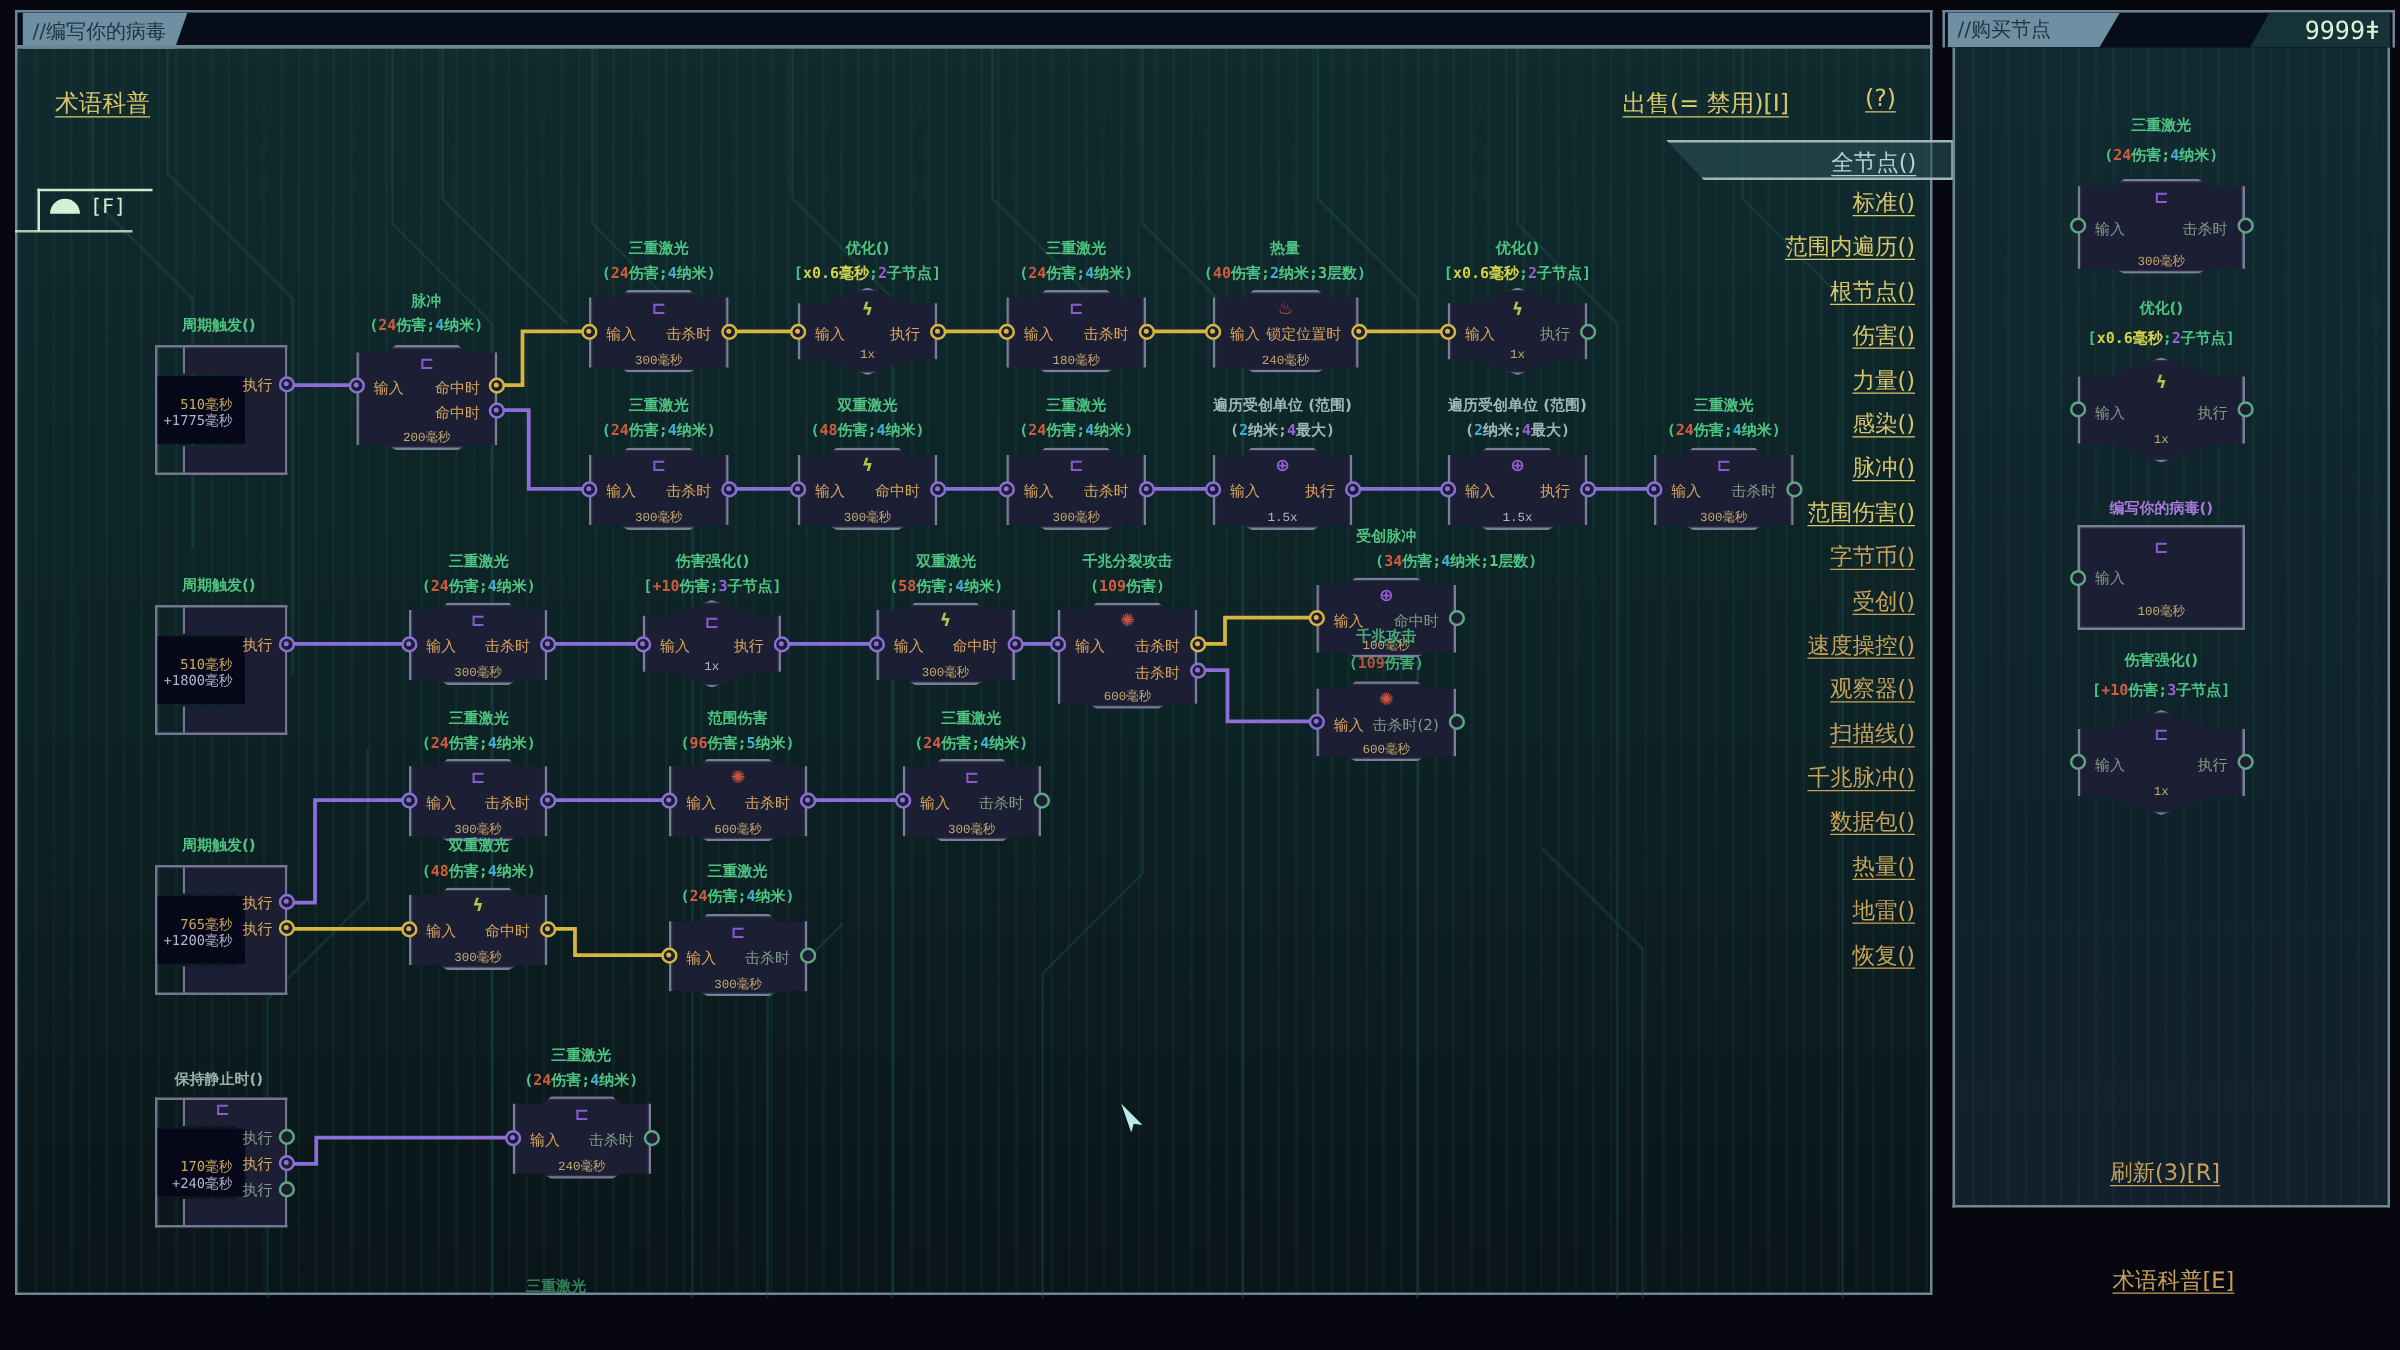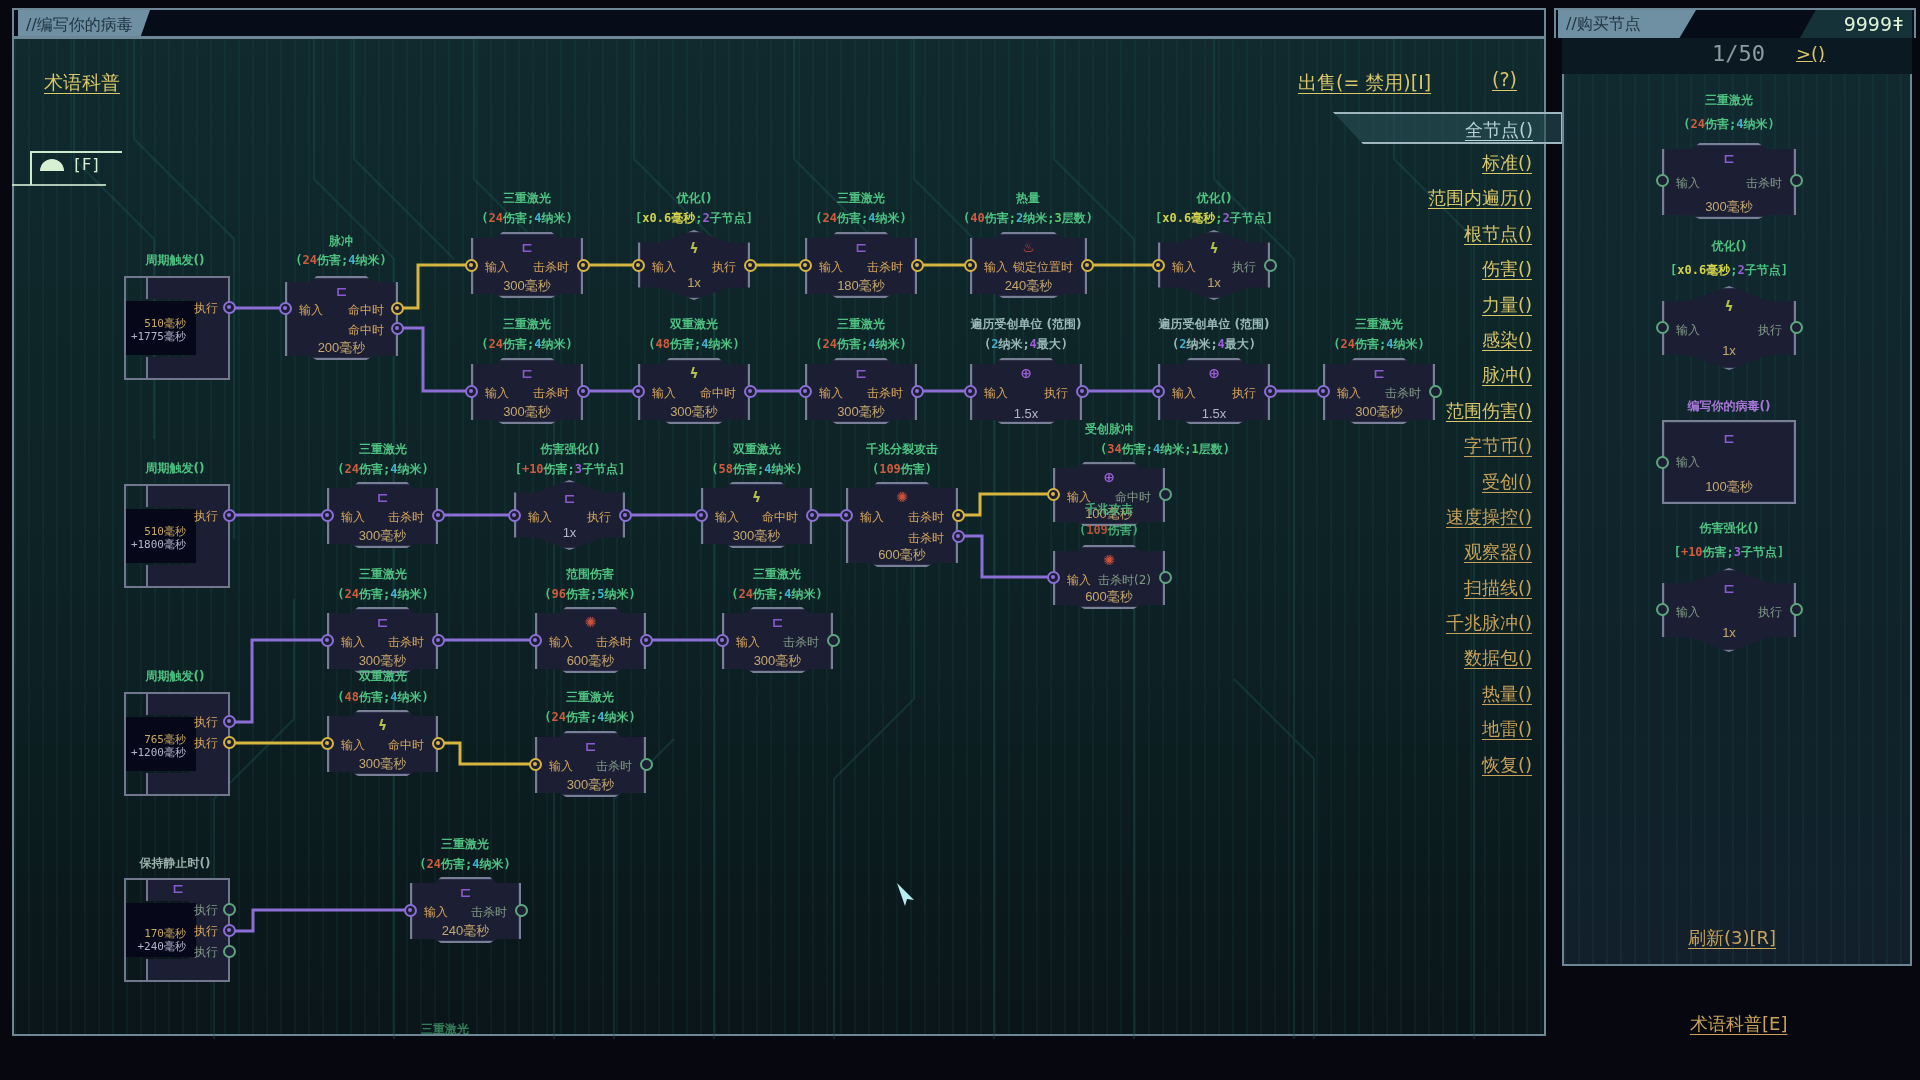--- a/index.html
+++ b/index.html
@@ -20,21 +20,21 @@
 #cat-all{position:absolute;left:1333px;top:112px;width:230px;height:32px;border:2px solid #9fb6c0;border-left:none;background:rgba(40,80,85,0.6);clip-path:polygon(0 0,100% 0,100% 100%,30px 100%);}
 #cat-all-label{position:absolute;right:28px;top:4px;color:#b8d2da;font-size:18px;text-decoration:underline;text-underline-offset:4px;}
 
 .title{position:absolute;color:#4ec281;font-size:12px;font-weight:bold;text-align:center;white-space:nowrap;transform:translateX(-50%);}
 .sub{position:absolute;color:#4ec281;font-size:12px;font-weight:bold;text-align:center;white-space:nowrap;transform:translateX(-50%);font-family:"DejaVu Sans Mono","Liberation Mono",monospace;}
 .n-dmg{color:#d05c3e}.n-nm{color:#3fb2d1}.n-pur{color:#9b5fd8}.n-yel{color:#d2d24a}.n-grn{color:#55cf6a}
 .node{position:absolute;background:#1c1e33;border:2px solid #7a7f98;box-shadow:0 0 0 1px #2c2f48 inset;}
 .node.laser{clip-path:polygon(0 6px,22% 6px,28% 0,72% 0,78% 6px,100% 6px,100% calc(100% - 4px),78% calc(100% - 4px),72% 100%,28% 100%,22% calc(100% - 4px),0 calc(100% - 4px));}
 .node.hex{clip-path:polygon(0 18%,20% 18%,50% 0,80% 18%,100% 18%,100% 82%,80% 82%,50% 100%,20% 82%,0 82%);}
 .node-icon{position:absolute;left:50%;top:5px;transform:translateX(-50%);font-size:14px;font-weight:bold;color:#8b5ad0;}
-.node-time{position:absolute;left:0;right:0;bottom:1px;text-align:center;color:#c4a870;font-size:13px;font-family:Liberation Sans, sans-serif;}
+.node-time{position:absolute;left:0;right:0;bottom:1px;text-align:center;color:#c4a870;font-size:10px;font-family:Liberation Mono, monospace;}
 .lbl-l{position:absolute;left:12px;color:#d6a65c;font-size:12px;}
 .lbl-r{position:absolute;right:12px;color:#d6a65c;font-size:12px;white-space:nowrap}
 .lbl-r.dim{color:#7f9a86}
 .port{position:absolute;width:13px;height:13px;border-radius:50%;border:2.5px solid #8c6fd6;background:#1c1e33;}
 .port::after{content:"";position:absolute;left:2px;top:2px;width:4px;height:4px;border-radius:50%;background:#8c6fd6}
 .port.y{border-color:#d6b541}.port.y::after{background:#d6b541}
 .port.g{border-color:#5ea77e}.port.g::after{display:none}
 .trigger{position:absolute;width:106px;height:104px;}
 .trigger .outer{position:absolute;left:0;top:0;width:100%;height:100%;border:2px solid #72778f;border-right:none;}
 .trigger .body{position:absolute;left:22px;top:0;width:84px;height:100%;background:#1c1e33;border:2px solid #72778f;clip-path:polygon(0 0,100% 0,100% 100%,0 100%,0 78%,50% 78%,60% 68%,60% 32%,50% 22%,0 22%);}
@@ -513,24 +513,20 @@
       <span class="key">E</span>
       <span>退出</span>
     </div>
 </div>
 
 <div id="shop">
   <div id="shop-topbar"></div>
   <div id="shop-tab">//购买节点</div>
   <div id="shop-money">9999ǂ</div>
   <div id="shop-frame"></div>
-  <div id="shop-pager">
-    <span id="shop-page">1/50</span>
-    <span id="shop-next">&gt;()</span>
-  </div>
 </div>
 
 <div class="title" style="left:1729px;top:92px">三重激光</div>
 <div class="sub" style="left:1729px;top:116px">(<span class="n-dmg">24</span><span>伤害</span>;<span class="n-nm">4</span><span>纳米</span>)</div>
 <div class="node laser" style="left:1662px;top:143px;width:134px;height:76px">
   <span class="node-icon">⊏</span>
   <span class="lbl-l" style="top:30px;color:#7f9a86">输入</span>
   <span class="lbl-r dim" style="top:30px">击杀时</span>
   <span class="node-time">300毫秒</span>
 </div>

